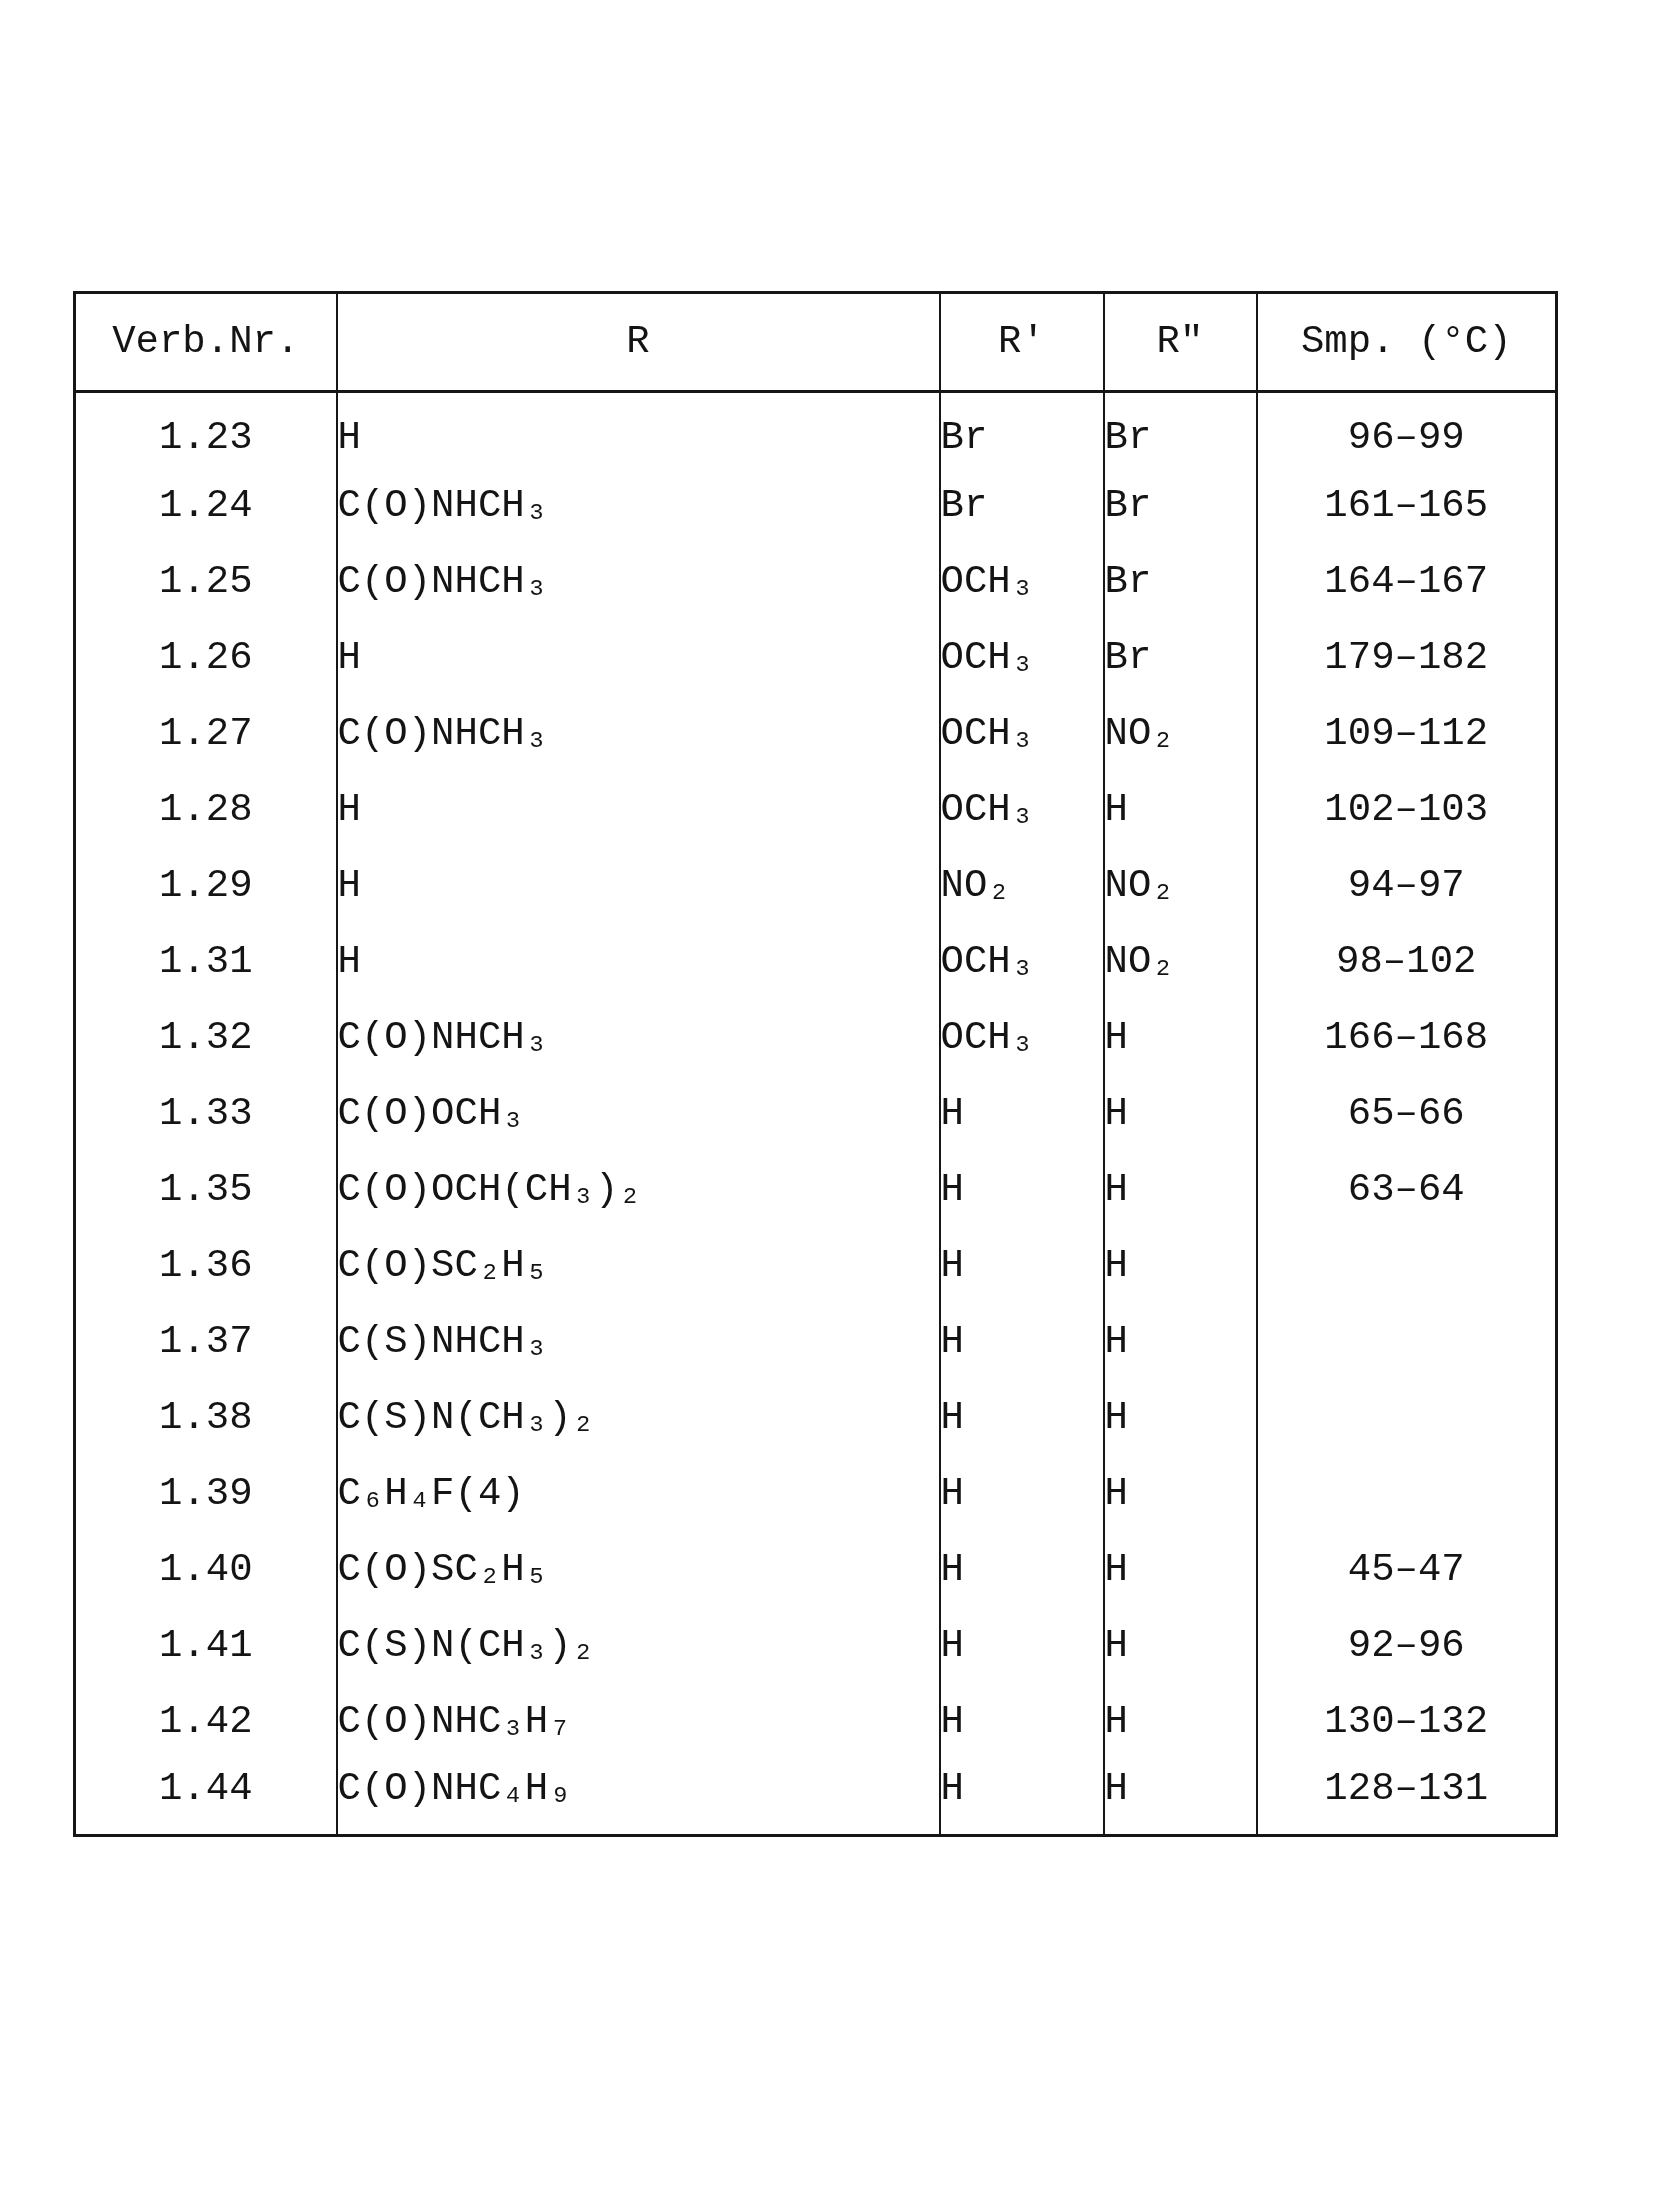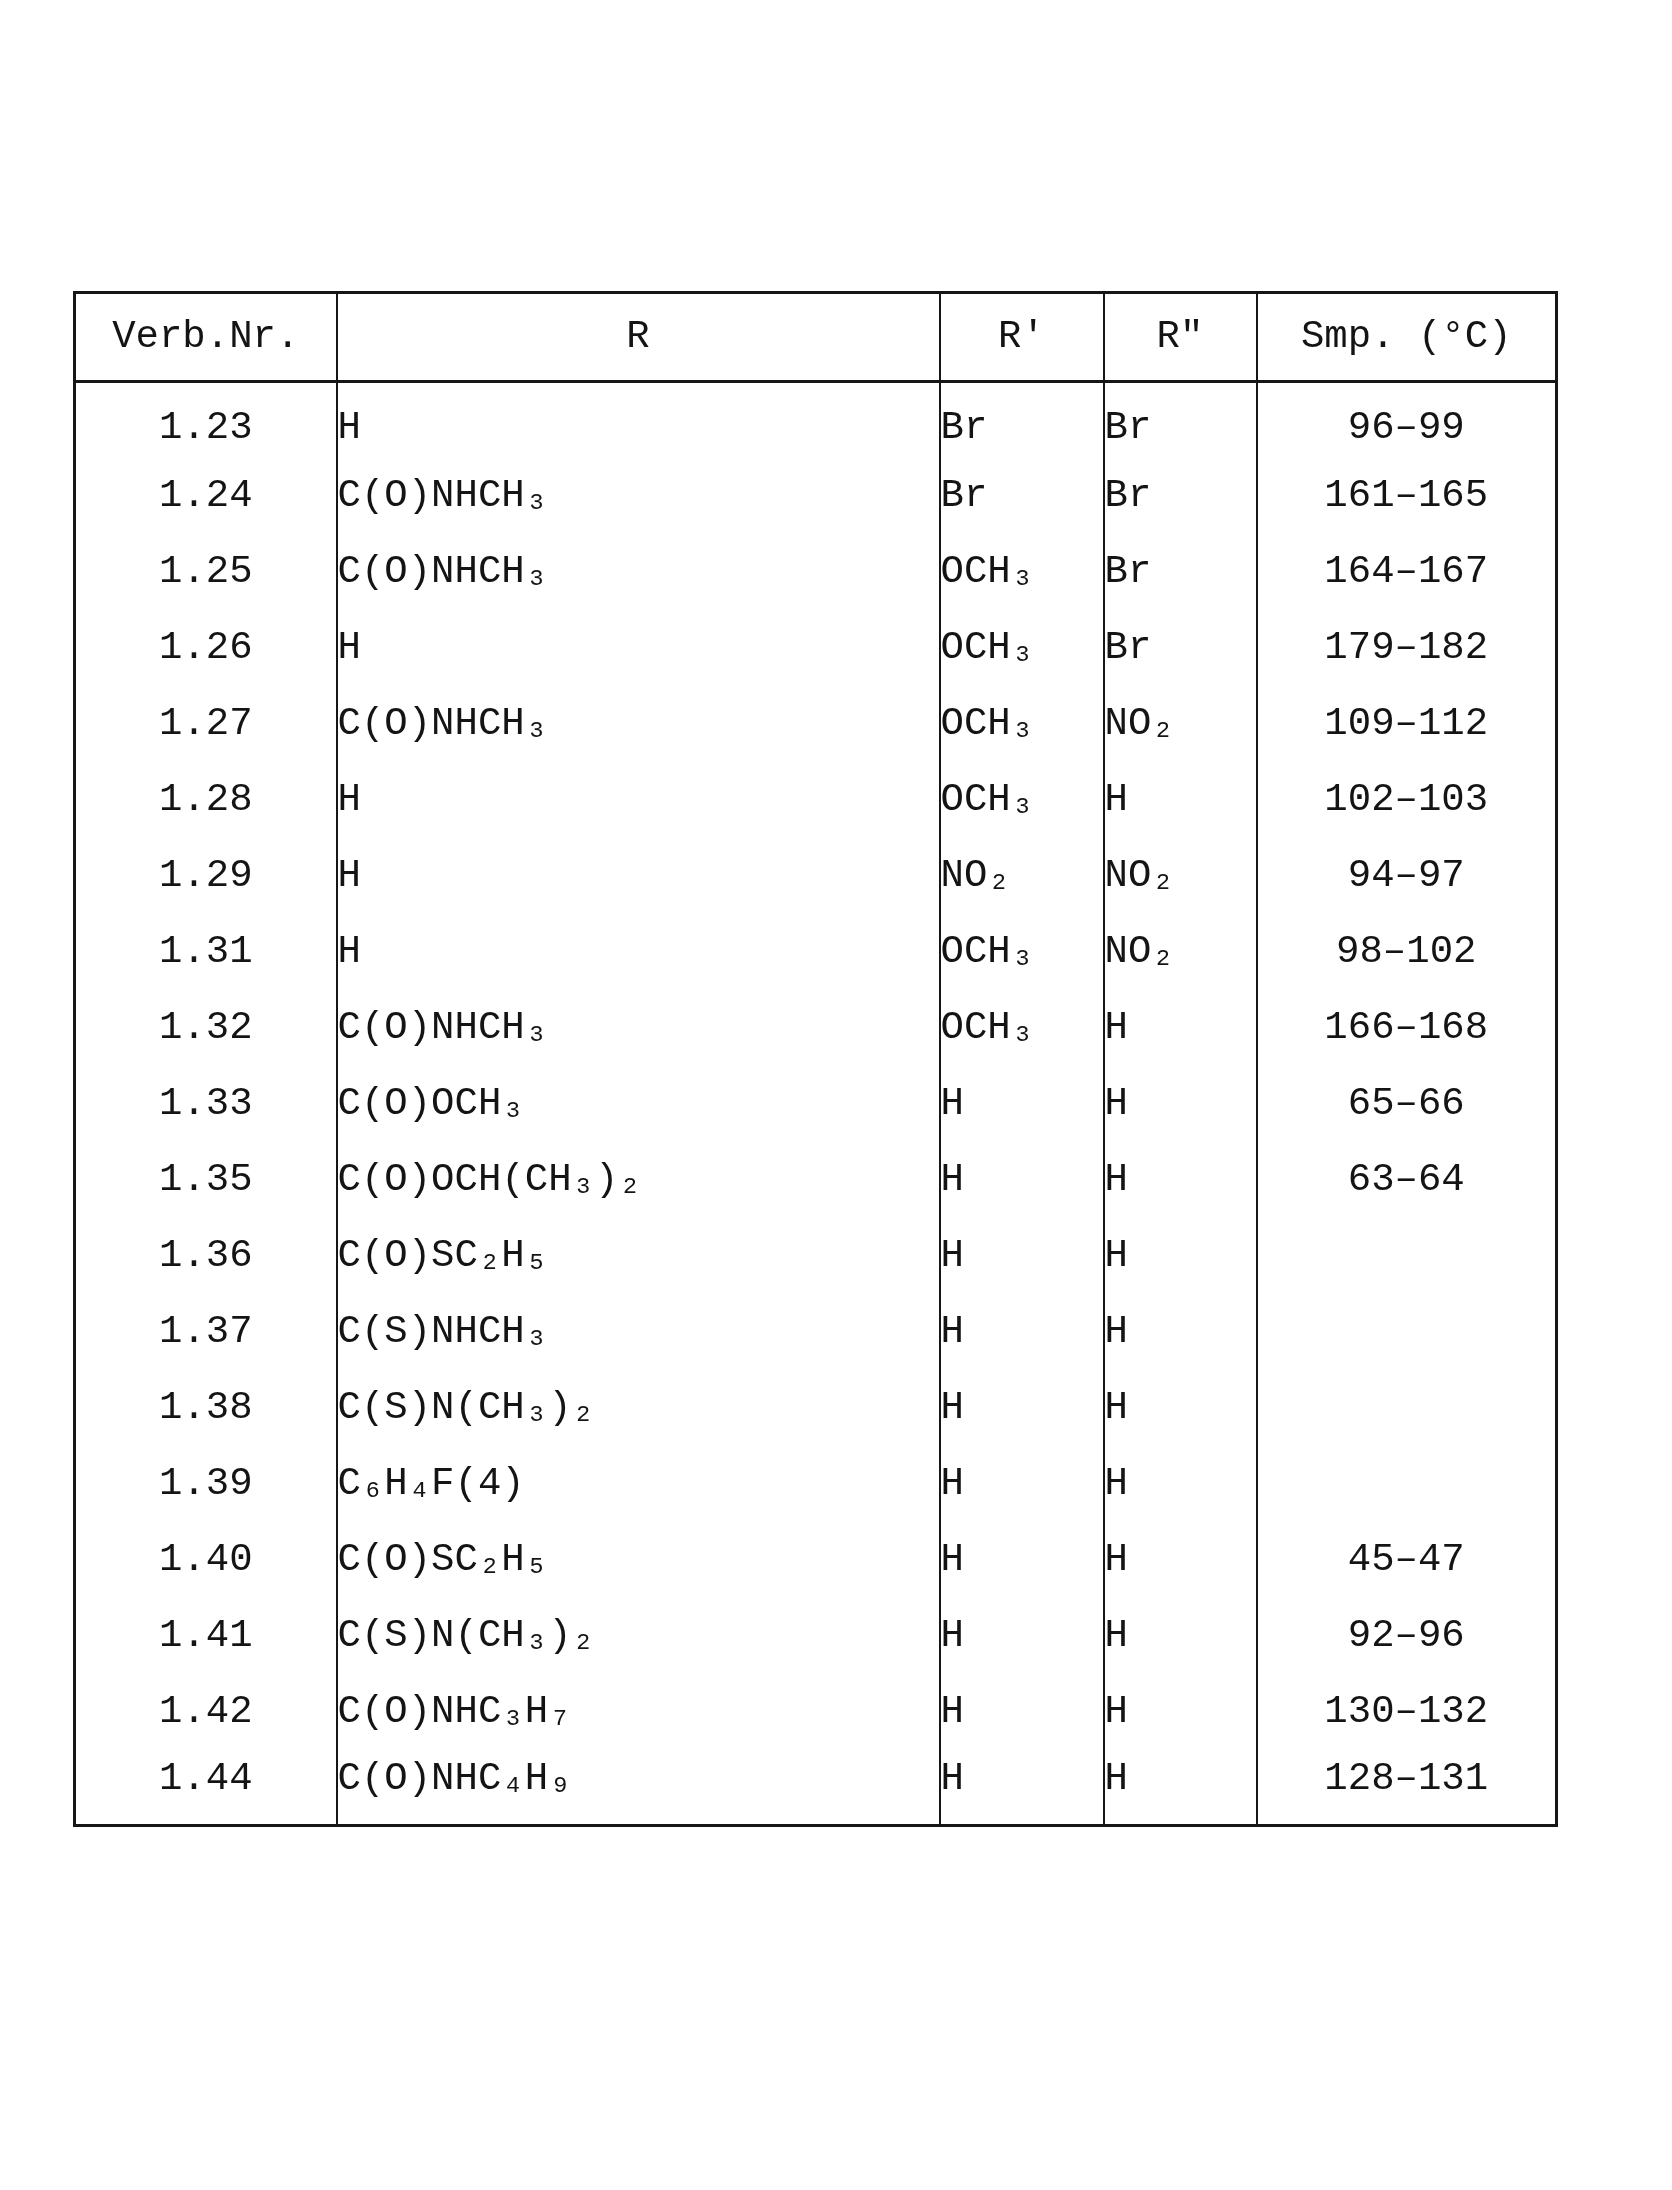--- a/index.html
+++ b/index.html
@@ -39,21 +39,21 @@
     color: #141414;
     border: 3.9px solid #161616;
   }
   table.tbl th, table.tbl td {
     font-weight: normal;
     padding: 0;
     white-space: nowrap;
     overflow: hidden;
   }
   table.tbl th {
-    height: 89px;
+    height: 99px;
     border-bottom: 3.9px solid #161616;
     text-align: center;
     vertical-align: middle;
     margin-top: 24px;
   }
   table.tbl td {
     height: 76px;
     vertical-align: middle;
   }
   table.tbl th + th, table.tbl td + td {

